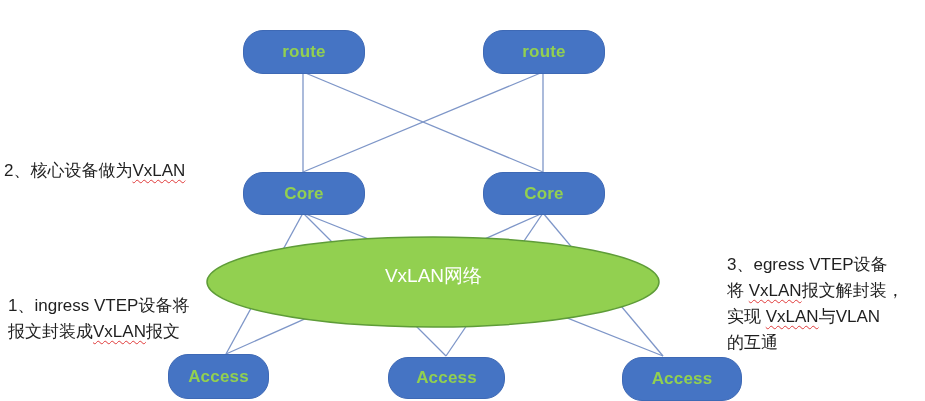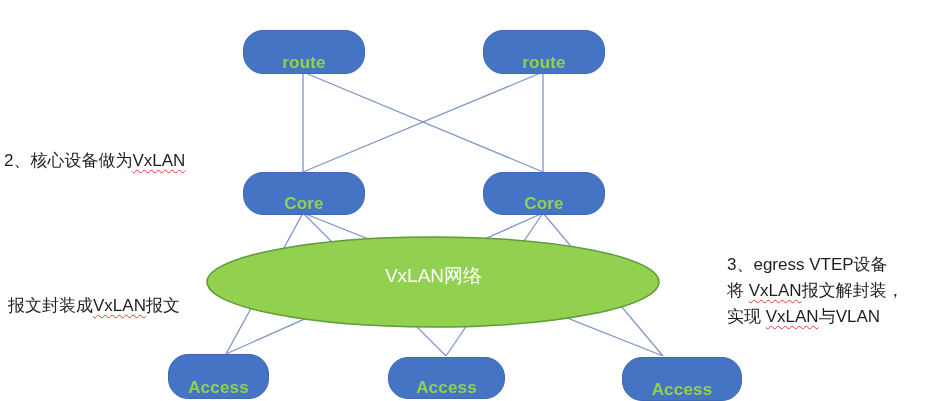--- a/index.html
+++ b/index.html
@@ -9,21 +9,21 @@
     background: var(--bg, #ffffff);
     overflow: hidden;
     font-family: "Liberation Sans", "DejaVu Sans", sans-serif;
   }
   #edges-svg { position: absolute; left: 0; top: 0; z-index: 1; }
   .node {
     position: absolute; z-index: 3;
     background: var(--node-fill, #4574C4);
     border: 1px solid var(--node-stroke, #3E69B5);
     border-radius: 20px;
-    display: flex; align-items: flex-end; justify-content: center;
+    display: flex; align-items: center; justify-content: center;
   }
   .node .label {
     color: var(--node-label, #92D050);
     font-weight: bold; font-size: 17px;
     letter-spacing: 0.2px;
   }
   .cloud-label {
     position: absolute; z-index: 3;
     left: 207px; top: 237px; width: 453px; height: 78px;
     display: flex; align-items: center; justify-content: center;
@@ -37,21 +37,21 @@
     white-space: nowrap;
   }
   .annotation .wavy {
     text-decoration-line: underline;
     text-decoration-style: wavy;
     text-decoration-color: var(--wavy, #E03B3B);
     text-decoration-thickness: 1px;
     text-underline-offset: 3px;
   }
   #note-1 { left: 8px;   top: 293px; }
-  #note-2 { left: 4px;   top: 148px; }
+  #note-2 { left: 4px;   top: 158px; }
   #note-3 { left: 686px; top: 252px; margin-left: 41px; }
 </style>
 </head>
 <body>
 
 <div id="canvas">
 
   <svg id="edges-svg" width="925" height="401" viewBox="0 0 925 401">
     <g id="edge-group">
         <line x1="303" y1="72" x2="303" y2="172" stroke="#7E96C8" stroke-width="1.3"></line>
@@ -88,24 +88,26 @@
     <span class="label">Access</span>
   </div>
   <div class="node" id="node-access-2" style="left:388px; top:357px; width:115px; height:40px;">
     <span class="label">Access</span>
   </div>
   <div class="node" id="node-access-3" style="left:622px; top:357px; width:118px; height:42px;">
     <span class="label">Access</span>
   </div>
 
   <div class="annotation" id="note-1">
+      <div><span>1、ingress VTEP设备将</span></div>
       <div><span>报文封装成</span><span class="wavy">VxLAN</span><span>报文</span></div>
     </div>
   <div class="annotation" id="note-2">
       <div><span>2、核心设备做为</span><span class="wavy">VxLAN</span></div>
     </div>
   <div class="annotation" id="note-3">
       <div><span>3、egress VTEP设备</span></div>
       <div><span>将 </span><span class="wavy">VxLAN</span><span>报文解封装，</span></div>
       <div><span>实现 </span><span class="wavy">VxLAN</span><span>与VLAN</span></div>
+      <div><span>的互通</span></div>
     </div>
 
 </div>
 
 </body></html>

